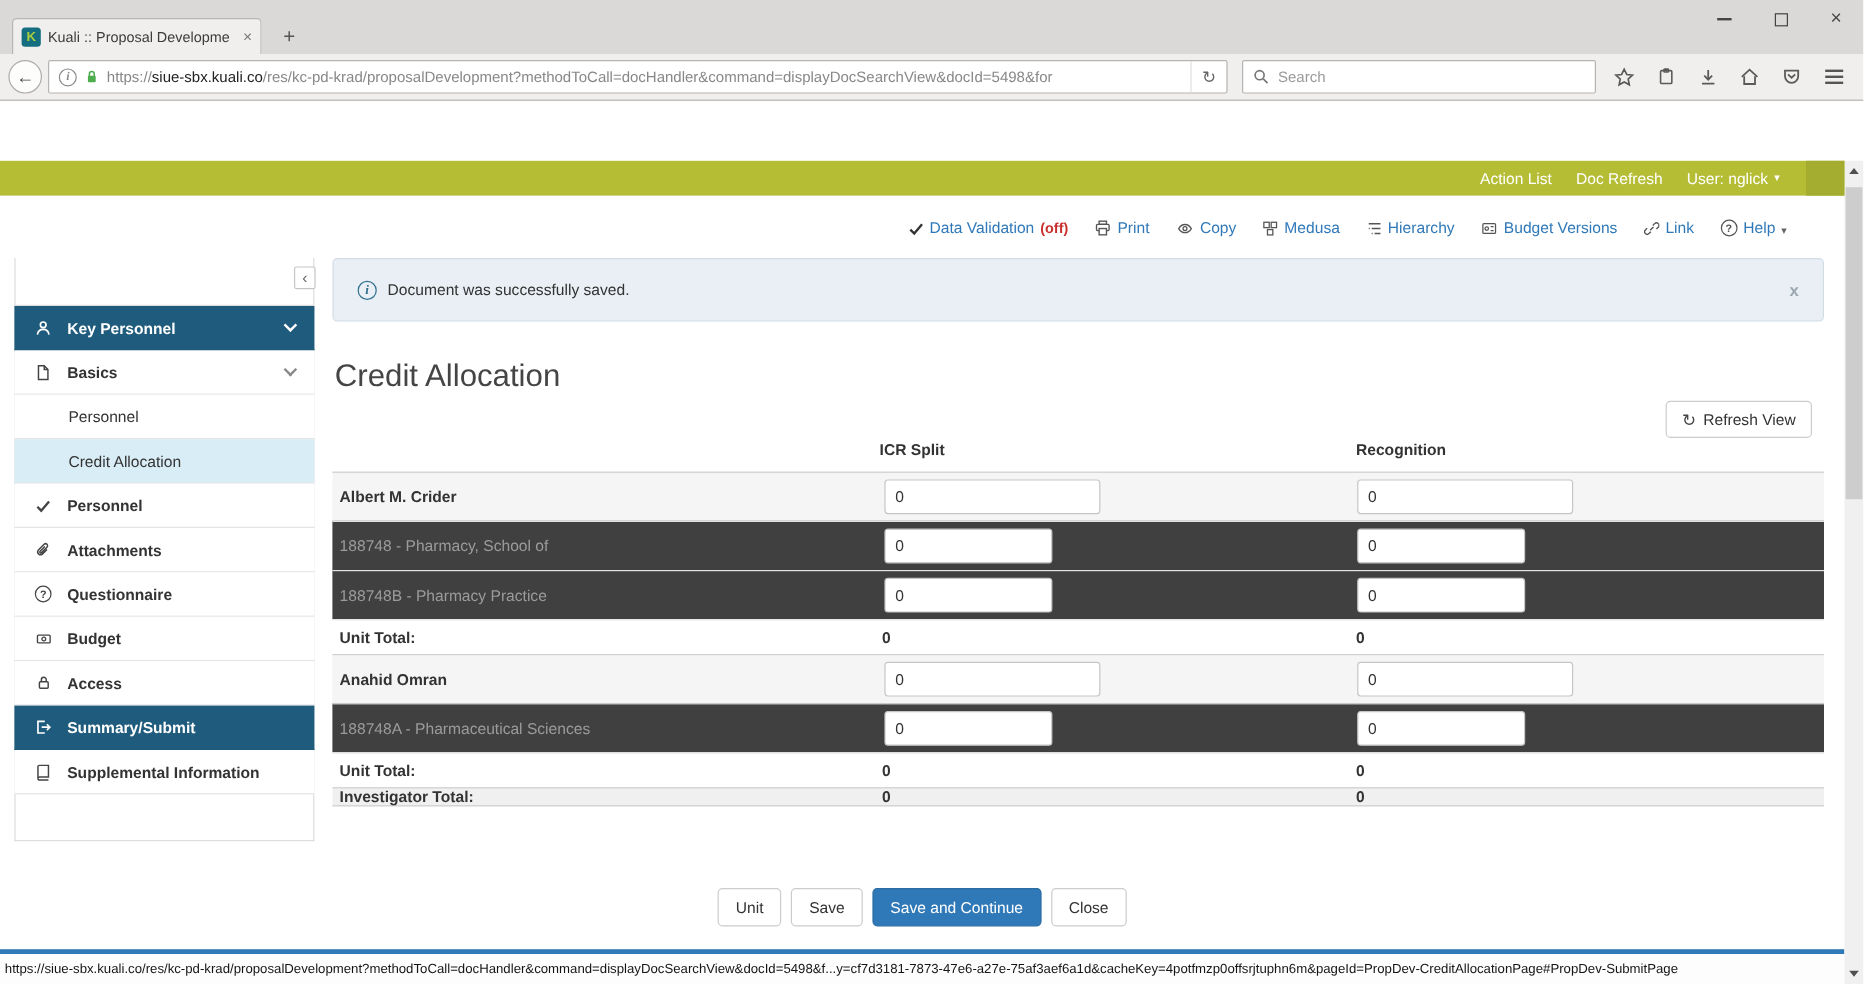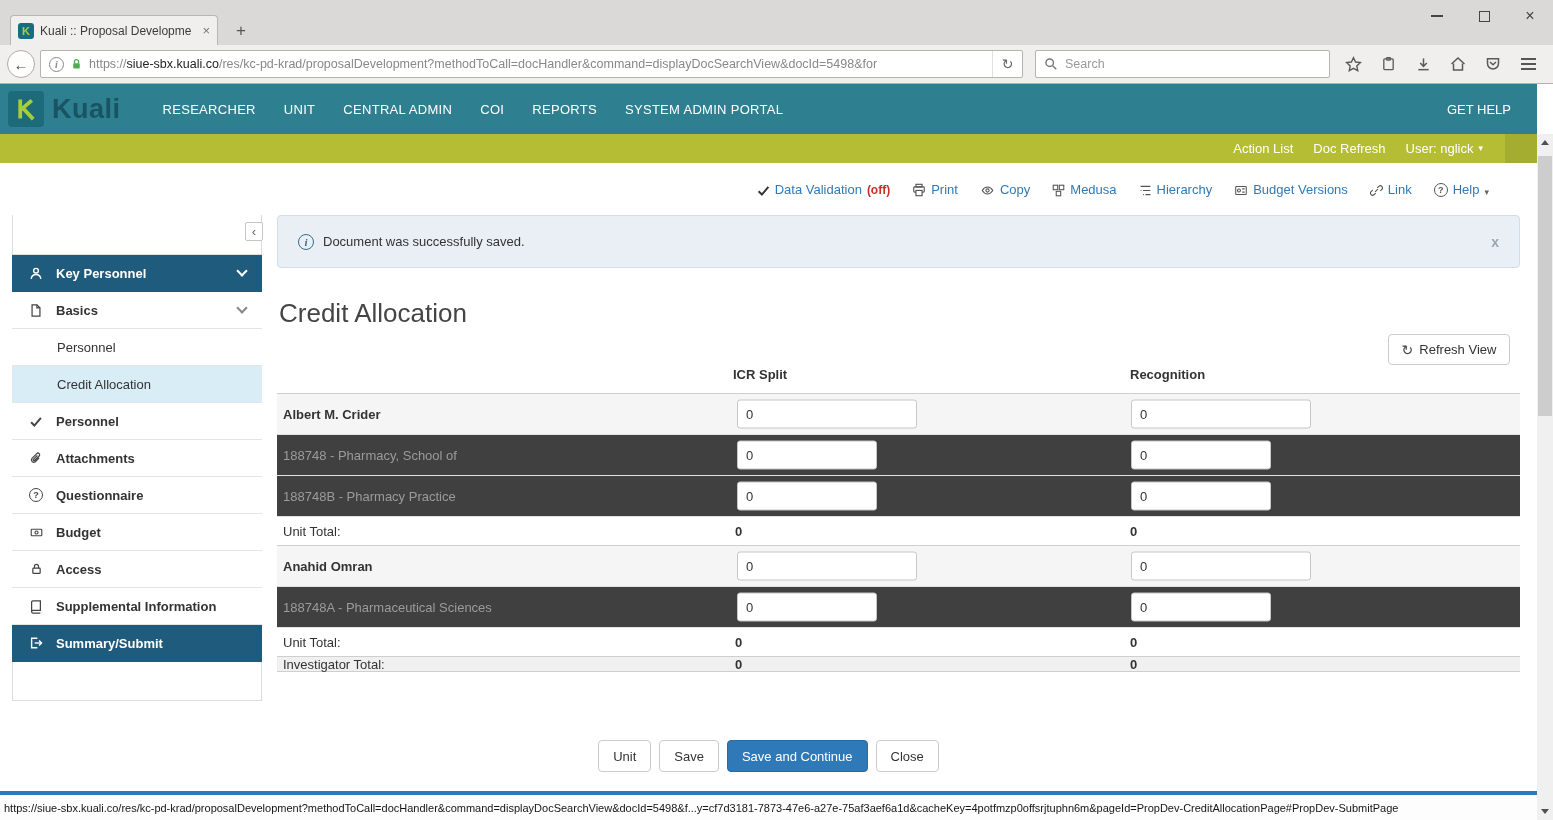--- a/index.html
+++ b/index.html
@@ -82,21 +82,21 @@
   .ch-icr{left:456px}.ch-rec{left:853px}
   .table{position:absolute;top:178px;left:0;width:1243px}
   .trow{position:relative;border-top:1px solid #e2e2e2}
   .trow.person{height:41px;background:#f5f5f5;border-top-color:#cfcfcf}
   .trow.unit{height:41px;background:#404040}
   .trow.subtotal{height:29px;background:#fff}
   .trow.grand{height:16px;background:#f0f0f0;border-top-color:#cfcfcf;border-bottom:1px solid #cfcfcf}
   .tlabel{position:absolute;left:6px;top:50%;transform:translateY(-50%);font-size:13px;white-space:nowrap}
   .person .tlabel{font-weight:bold;color:#333}
   .unit .tlabel{color:#9b9b9b}
-  .subtotal .tlabel,.grand .tlabel{font-weight:normal;color:#333}
+  .subtotal .tlabel,.grand .tlabel{font-weight:bold;color:#333}
   .tinput{position:absolute;top:50%;transform:translateY(-50%);height:29px;border:1px solid #c6c6c6;border-radius:3px;padding:0 8px;font-size:13px;color:#333;font-family:inherit;background:#fff}
   .in-icr{left:460px}.in-rec{left:854px}
   .w180{width:180px}.w140{width:140px}
   .tval{position:absolute;top:50%;transform:translateY(-50%);font-weight:bold;font-size:13px;color:#333}
   .v-icr{left:458px}.v-rec{left:853px}
 
   .footerbar{position:absolute;left:0;top:740px;width:1537px;display:flex;justify-content:center;gap:8px}
   .btn{height:32px;padding:0 14px;border:1px solid #ccc;border-radius:4px;background:#fff;font-size:13px;color:#333;display:flex;align-items:center;white-space:nowrap}
   .btn.primary{background:#3079b8;border-color:#2b6ca3;color:#fff}
 
@@ -190,37 +190,20 @@
       <span class="nicon">
         <span class="hamb">
             <b></b>
             <b></b>
             <b></b>
           </span>
       </span>
     </div>
   </div>
 
-  <div class="appheader">
-    <span class="brandicon">
-      <svg width="26" height="26" viewBox="0 0 18 18" stroke="#a6ce39" stroke-width="2.6" fill="none">
-          <path d="M5 2.5v13M5 10l8-7M6.8 8.3L14 16"></path>
-        </svg>
-    </span>
-    <span class="brandtext">Kuali</span>
-    <div class="appnav">
-      <span>RESEARCHER</span>
-      <span>UNIT</span>
-      <span>CENTRAL ADMIN</span>
-      <span>COI</span>
-      <span>REPORTS</span>
-      <span>SYSTEM ADMIN PORTAL</span>
-    </div>
-    <span class="gethelp">GET HELP</span>
-  </div>
 
   <div class="greenbar">
     <span>Action List</span>
     <span>Doc Refresh</span>
     <span class="gb-user">
       <span>User: nglick</span>
       <span class="caret">▾</span>
     </span>
     <span class="endcap"></span>
   </div>
@@ -373,38 +356,38 @@
       <div class="sitem">
         <span class="sicon">
           <svg width="13" height="14" viewBox="0 0 16 16" stroke="currentColor" fill="none" stroke-width="1.5">
               <rect x="3.5" y="7" width="9" height="6.5" rx="1"></rect>
               <path d="M5.5 7V4.8a2.5 2.5 0 015 0V7"></path>
             </svg>
         </span>
         <span>Access</span>
       </div>
 
-      <div class="sitem">
-        <span class="sicon">
-          <svg width="14" height="15" viewBox="0 0 16 16" stroke="currentColor" fill="none" stroke-width="1.4">
-              <path d="M3 13.5V3a1.5 1.5 0 011.5-1.5H13v11H4.5A1.5 1.5 0 003 14h0a1.5 1.5 0 001.5 1.5H13"></path>
-            </svg>
-        </span>
-        <span>Supplemental Information</span>
-      </div>
-
       <div class="sitem active">
         <span class="sicon">
           <svg width="14" height="14" viewBox="0 0 16 16" stroke="currentColor" fill="none" stroke-width="1.6">
               <path d="M9.5 2.5H3v11h6.5"></path>
               <path d="M6.5 8H14"></path>
               <path d="M11.5 5.2L14.3 8l-2.8 2.8"></path>
             </svg>
         </span>
         <span>Summary/Submit</span>
+      </div>
+
+      <div class="sitem">
+        <span class="sicon">
+          <svg width="14" height="15" viewBox="0 0 16 16" stroke="currentColor" fill="none" stroke-width="1.4">
+              <path d="M3 13.5V3a1.5 1.5 0 011.5-1.5H13v11H4.5A1.5 1.5 0 003 14h0a1.5 1.5 0 001.5 1.5H13"></path>
+            </svg>
+        </span>
+        <span>Supplemental Information</span>
       </div>
 
     </div>
   </div>
 
   <div class="main">
 
     <div class="alert">
       <span class="icirc a-info">i</span>
       <span>Document was successfully saved.</span>

